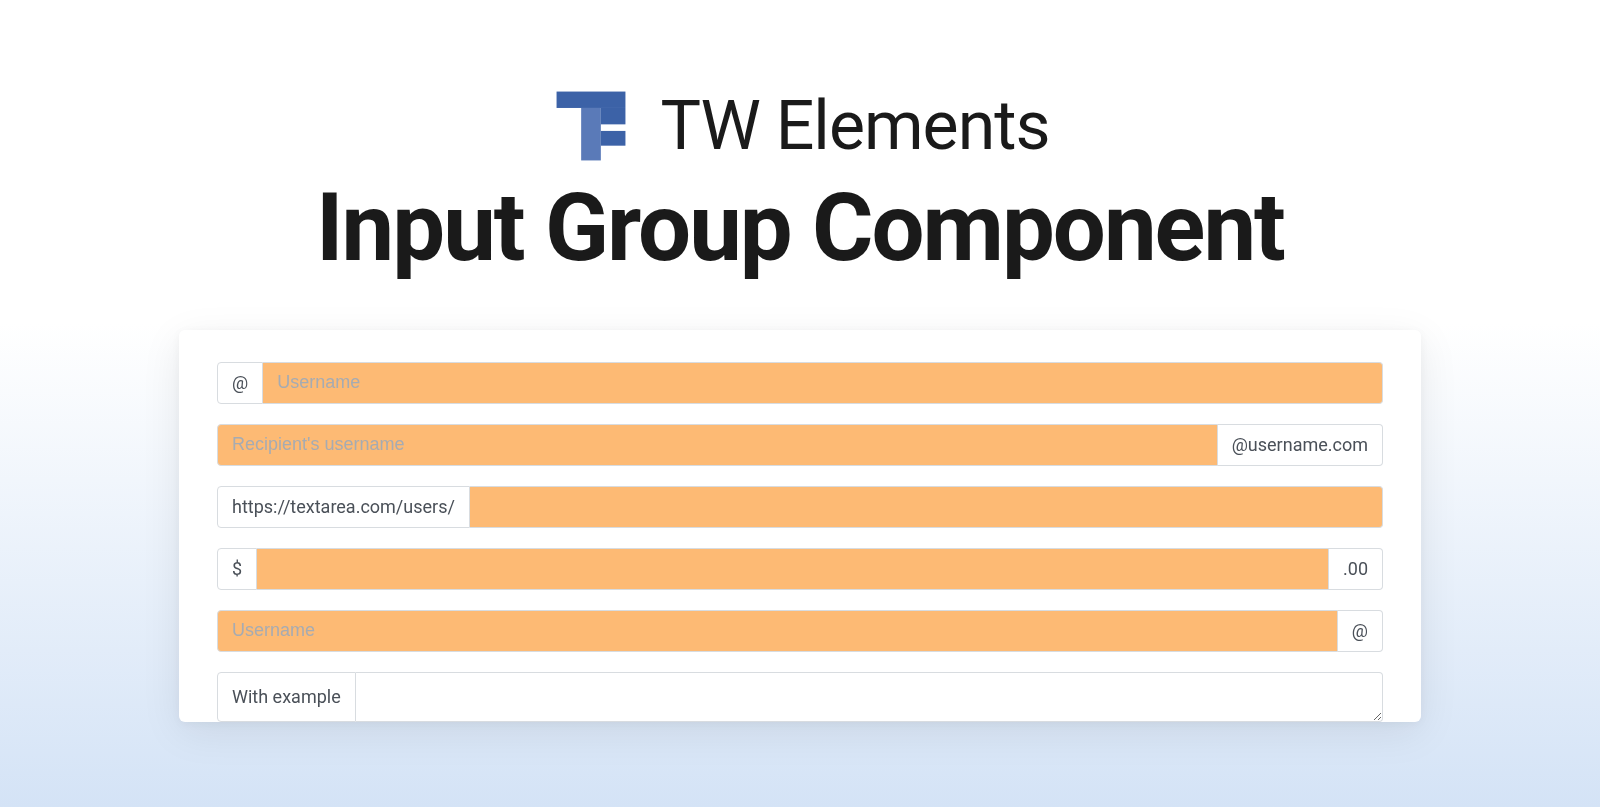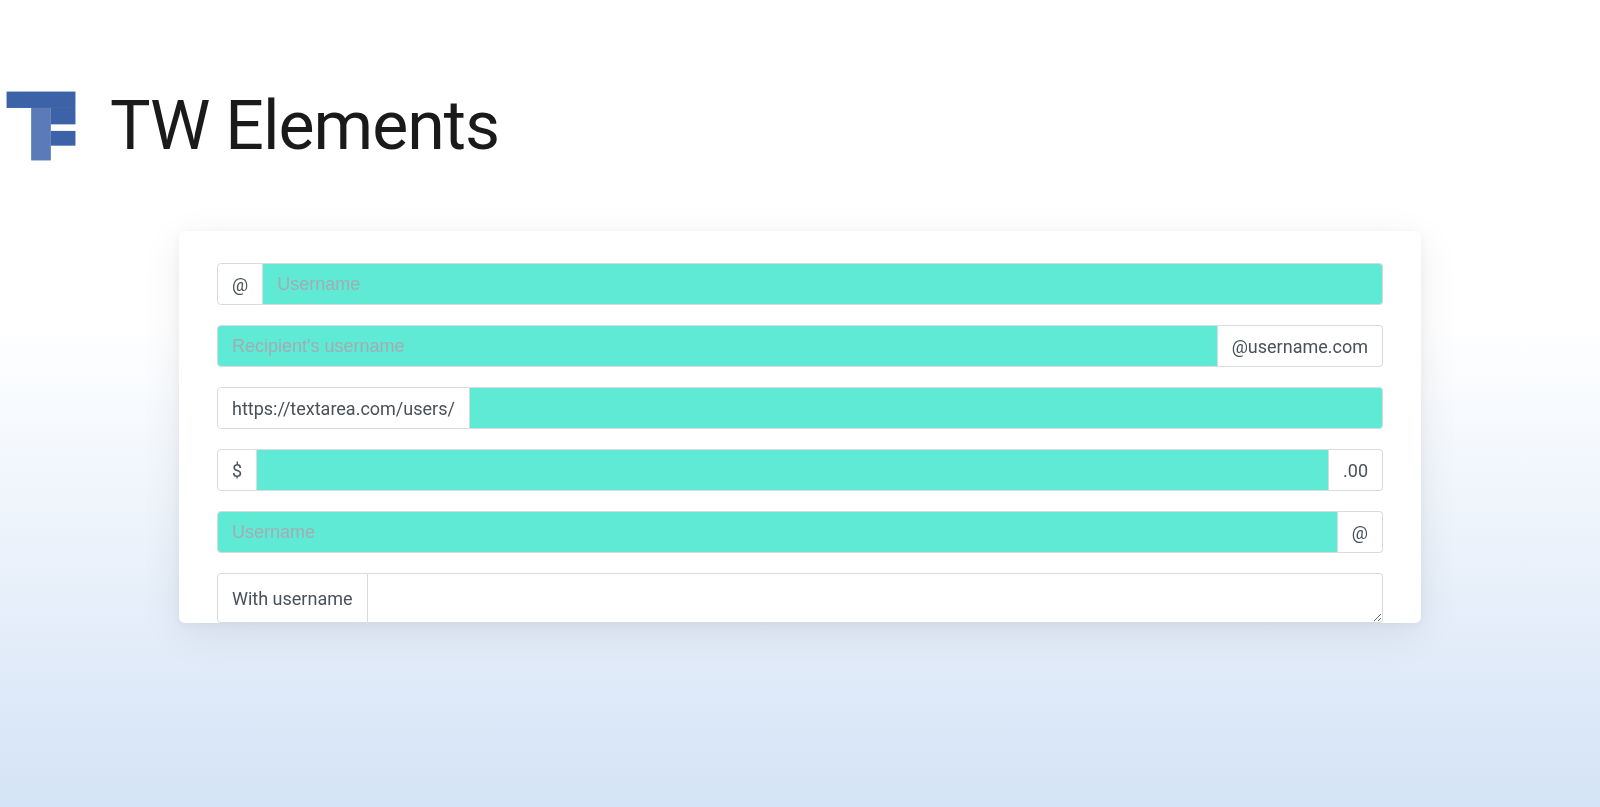--- a/index.html
+++ b/index.html
@@ -9,21 +9,21 @@
     }
     body {
       width: 1600px;
       height: 807px;
       font-family: -apple-system, BlinkMacSystemFont, "Segoe UI", Roboto, "Helvetica Neue", Arial, sans-serif;
       background: linear-gradient(180deg, #ffffff 0%, #ffffff 40%, #d4e3f6 100%);
       overflow: hidden;
     }
     .header {
       display: flex;
-      flex-direction: row;
+      flex-direction: column;
       align-items: center;
       padding-top: 85px;
     }
     .brand {
       display: flex;
       align-items: center;
       gap: 28px;
       margin-bottom: 12px;
     }
     .logo {
@@ -65,21 +65,21 @@
       color: #4a5058;
       background: #ffffff;
       border: 1px solid #d8dce0;
       white-space: nowrap;
     }
     .input {
       flex: 1;
       padding: 0 14px;
       font-size: 18px;
       color: #4a5058;
-      background: #5eead4;
+      background: #fdba74;
       border: 1px solid #d8dce0;
       height: 42px;
       outline: none;
     }
     .input::placeholder {
       color: #a6abb2;
     }
     .textarea {
       flex: 1;
       padding: 10px 14px;
@@ -121,20 +121,21 @@
 <div class="header">
   <div class="brand">
     <svg class="logo" viewBox="0 0 100 100">
       <rect x="8" y="8" width="84" height="20" fill="#3c62a7"></rect>
       <rect x="38" y="28" width="24" height="64" fill="#5a7ab8"></rect>
       <rect x="62" y="28" width="30" height="20" fill="#3c62a7"></rect>
       <rect x="62" y="56" width="30" height="18" fill="#3c62a7"></rect>
     </svg>
     <span class="brand-name">TW Elements</span>
   </div>
+  <h1 class="title">Input Group Component</h1>
 </div>
 
 <div class="card">
 
   <div class="input-group">
     <span class="addon">@</span>
     <input class="input" type="text" placeholder="Username" style="">
   </div>
 
   <div class="input-group">
@@ -152,17 +153,17 @@
     <input class="input" type="text" style="">
     <span class="addon">.00</span>
   </div>
 
   <div class="input-group">
     <input class="input half" type="text" placeholder="Username" style="">
     <span class="addon">@</span>
   </div>
 
   <div class="input-group textarea-group">
-    <span class="addon">With username</span>
+    <span class="addon">With example</span>
     <textarea class="textarea" style=""></textarea>
   </div>
 
 </div>
 
 </body></html>

